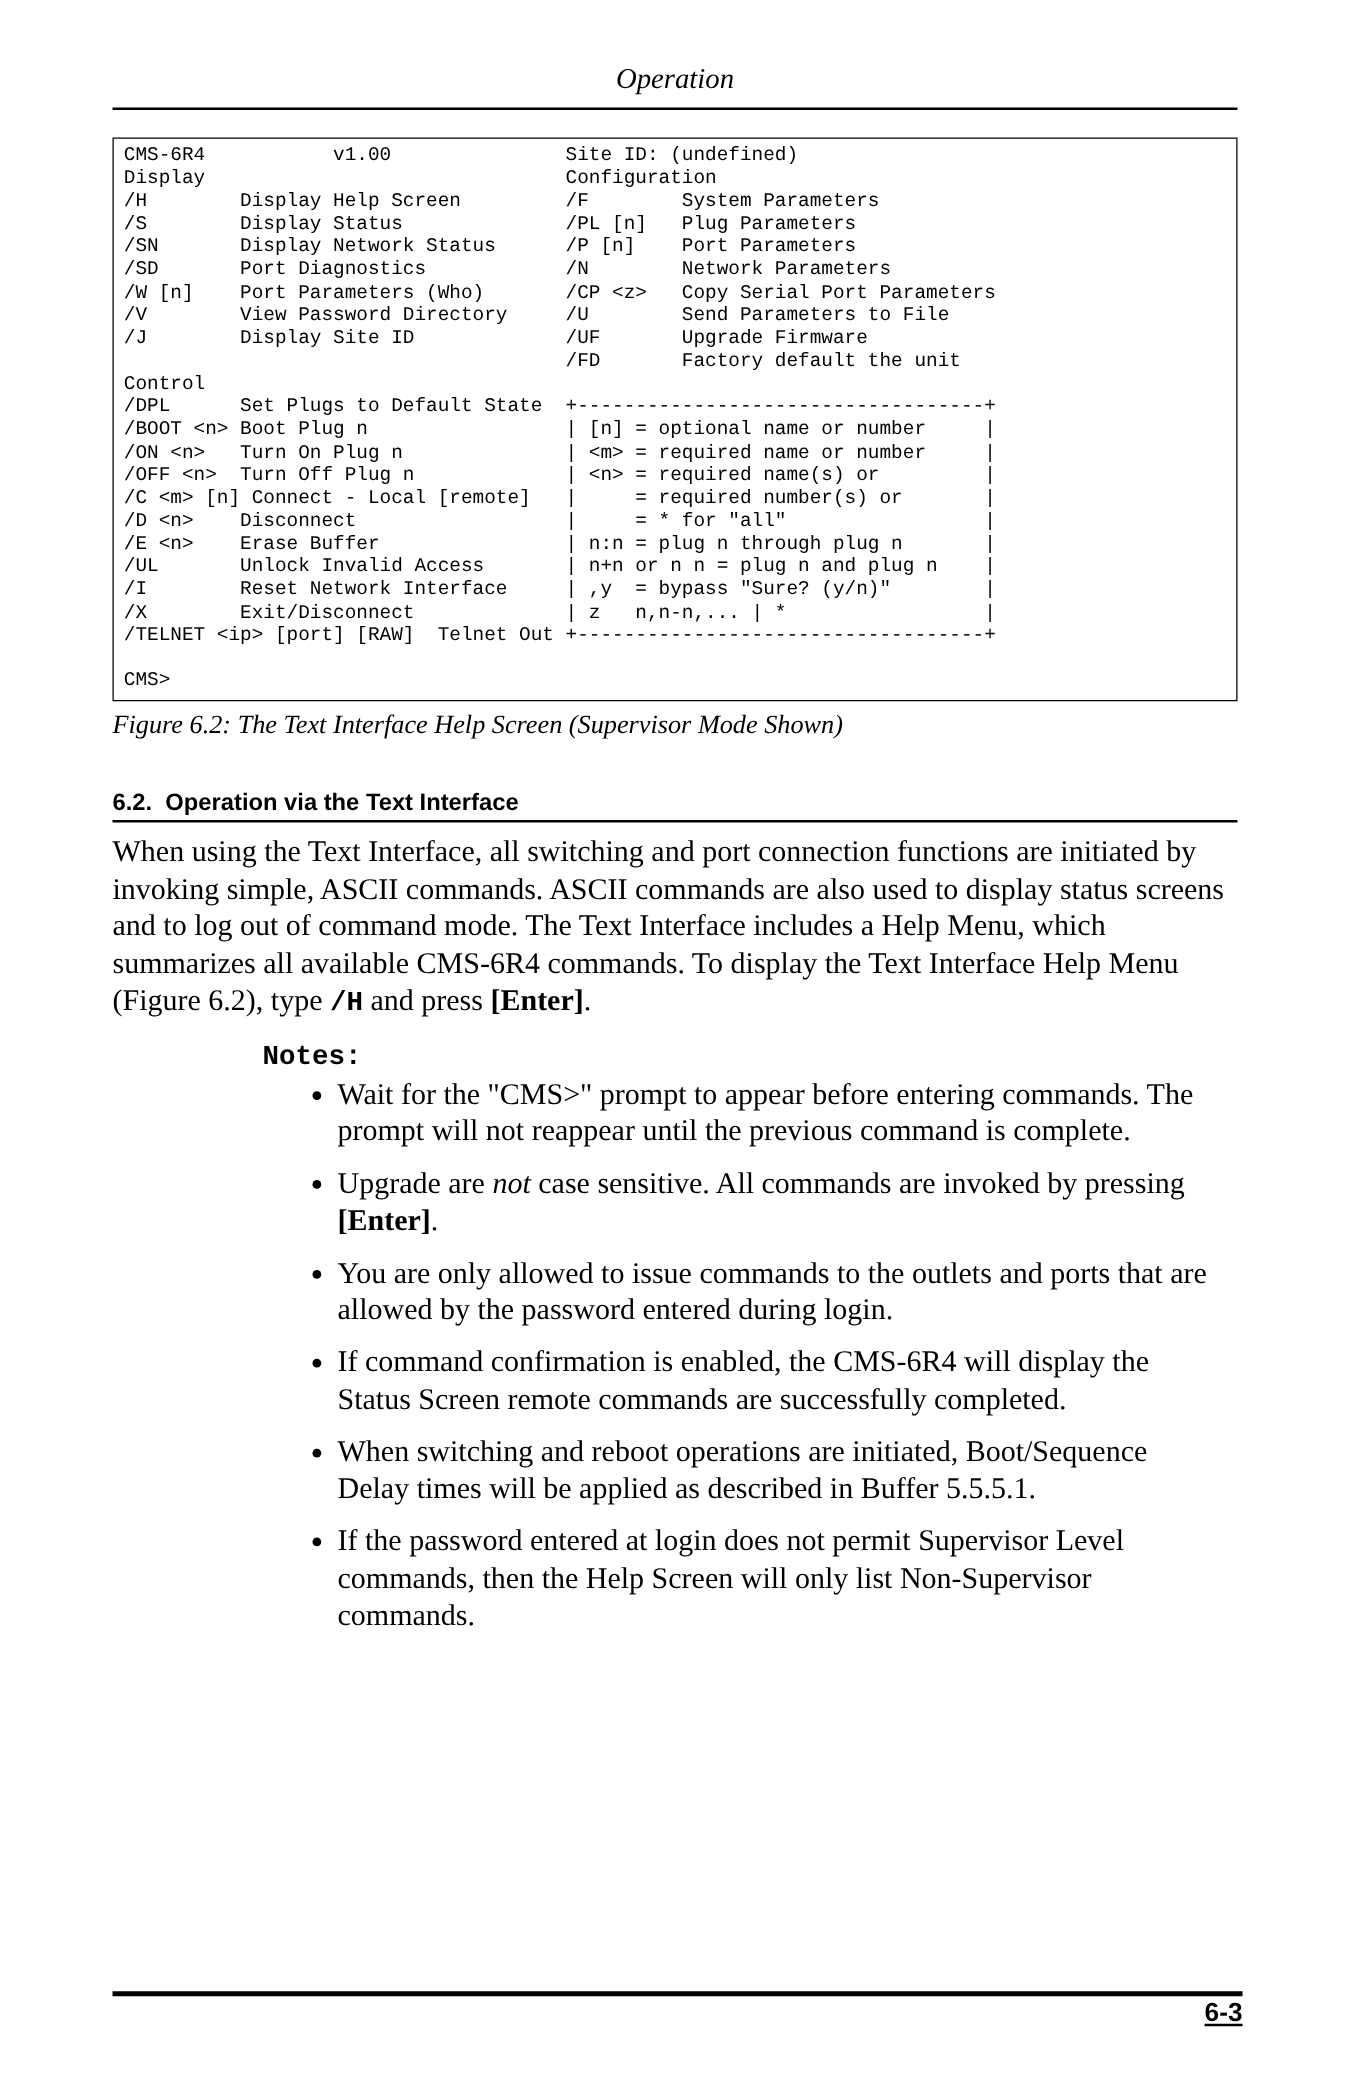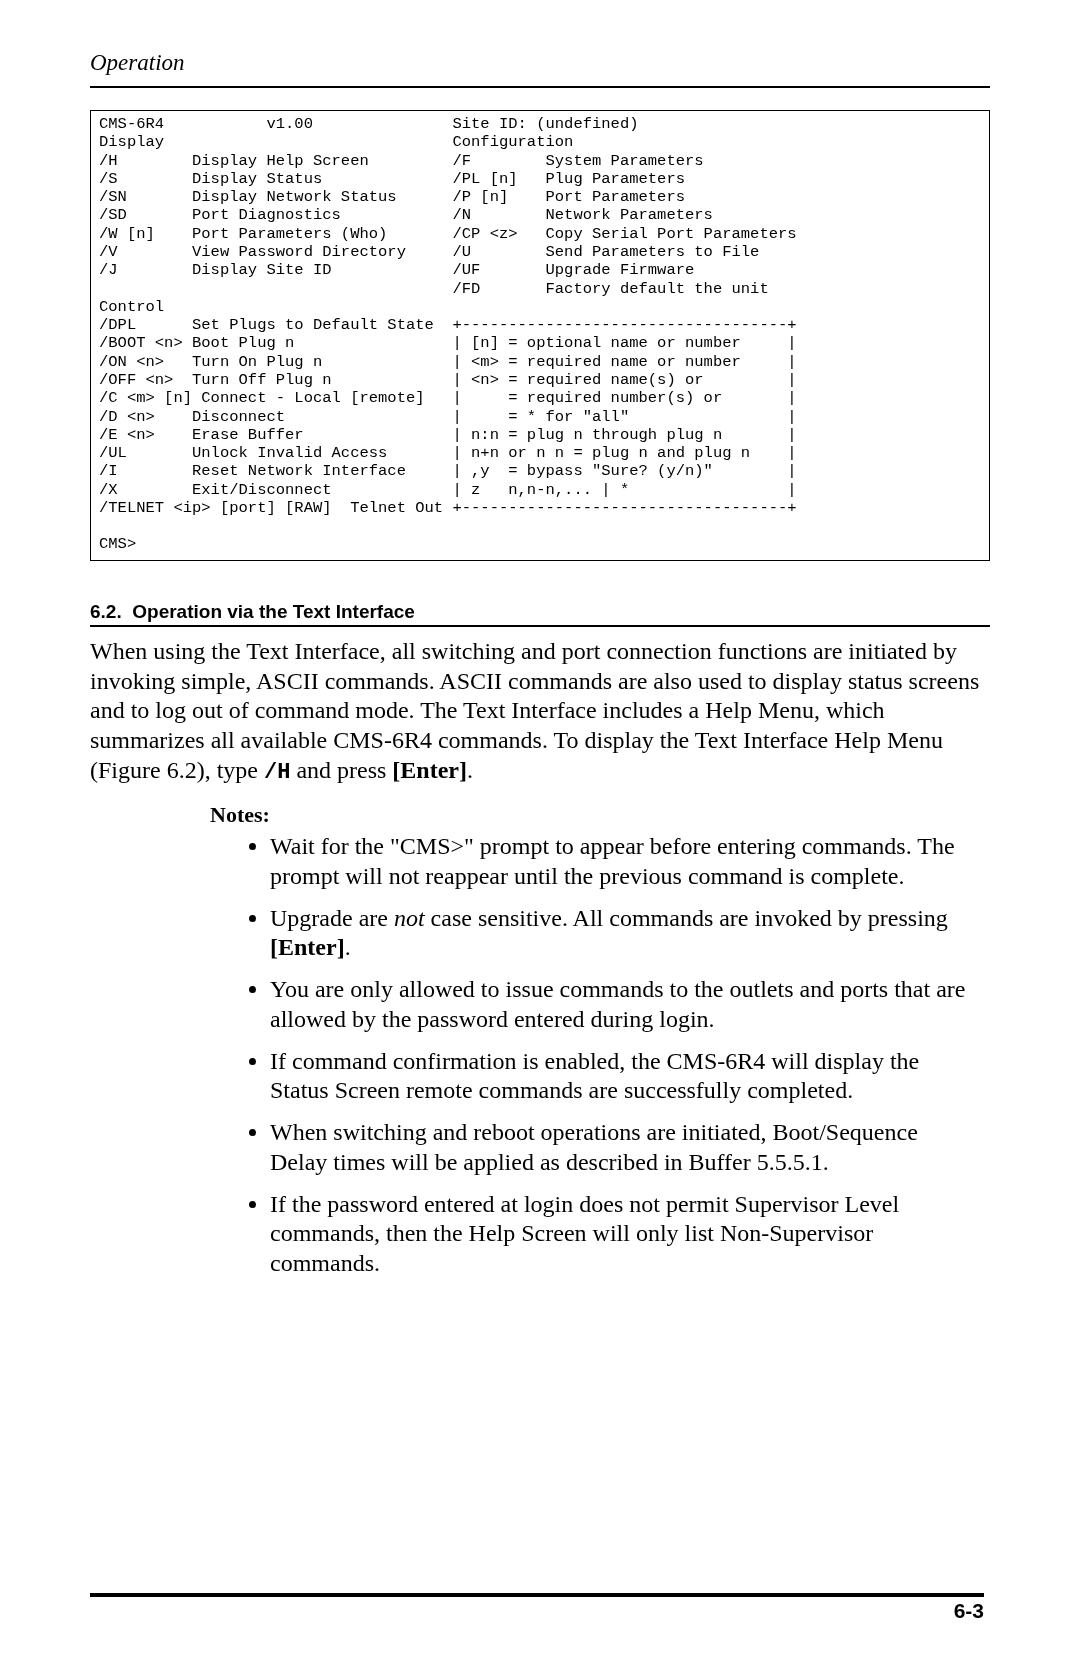--- a/index.html
+++ b/index.html
@@ -16,21 +16,21 @@
     position: relative;
     box-sizing: border-box;
     padding: 50px 90px 40px 90px;
   }
   .header-line {
     border-bottom: 2px solid #000;
     margin-top: 8px;
     margin-bottom: 10px;
   }
   .header-title {
-    text-align: left;
+    text-align: center;
     font-style: italic;
     font-size: 23px;
     padding-bottom: 2px;
   }
   .code-box {
     border: 1.5px solid #000;
     font-family: "Courier New", Courier, monospace;
     font-size: 15.5px;
     line-height: 1.18;
     padding: 4px 24px 6px 8px;
@@ -54,42 +54,43 @@
     font-size: 24px;
     line-height: 1.24;
     margin-top: 10px;
   }
   .mono-inline {
     font-family: "Courier New", Courier, monospace;
     font-weight: bold;
     font-size: 22px;
   }
   .notes-heading {
-    font-family: Liberation Serif, serif;
+    font-family: Liberation Mono, monospace;
     font-weight: bold;
     font-size: 22px;
     margin-left: 120px;
     margin-top: 16px;
   }
   ul.notes {
     font-size: 24px;
     line-height: 1.24;
     margin: 4px 0 0 0;
     padding-left: 180px;
     padding-right: 10px;
   }
   ul.notes li {
     margin-bottom: 12px;
     padding-right: 10px;
   }
   .footer {
     position: absolute;
     bottom: 46px;
     left: 90px;
-    right: 96px;
+    right: 86px;
+    text-decoration: underline;
   }
   .footer-rule {
     border-top: 4px solid #000;
   }
   .footer-num {
     text-align: right;
     font-family: Verdana, Geneva, Arial, sans-serif;
     font-weight: bold;
     font-size: 21px;
     margin-top: 2px;
@@ -123,20 +124,21 @@
 /C &lt;m&gt; [n] Connect - Local [remote]   |     = required number(s) or       |
 /D &lt;n&gt;    Disconnect                  |     = * for "all"                 |
 /E &lt;n&gt;    Erase Buffer                | n:n = plug n through plug n       |
 /UL       Unlock Invalid Access       | n+n or n n = plug n and plug n    |
 /I        Reset Network Interface     | ,y  = bypass "Sure? (y/n)"        |
 /X        Exit/Disconnect             | z   n,n-n,... | *                 |
 /TELNET &lt;ip&gt; [port] [RAW]  Telnet Out +-----------------------------------+
 
 CMS&gt;</div>
 
+  <div class="caption">Figure 6.2:  The Text Interface Help Screen (Supervisor Mode Shown)</div>
 
   <div class="section-heading">
     <span>6.2.</span>
     &nbsp;<span>Operation via the Text Interface</span>
   </div>
 
   <div class="body-text">
     <span>When using the Text Interface, all switching and port connection functions are initiated by invoking simple, ASCII commands.  ASCII commands are also used to display status screens and to log out of command mode.  The Text Interface includes a Help Menu, which summarizes all available CMS-6R4 commands.  To display the Text Interface Help Menu (Figure 6.2), type </span><span class="mono-inline">/H</span><span> and press </span><span class="b">[Enter]</span><span>.</span>
   </div>
 

